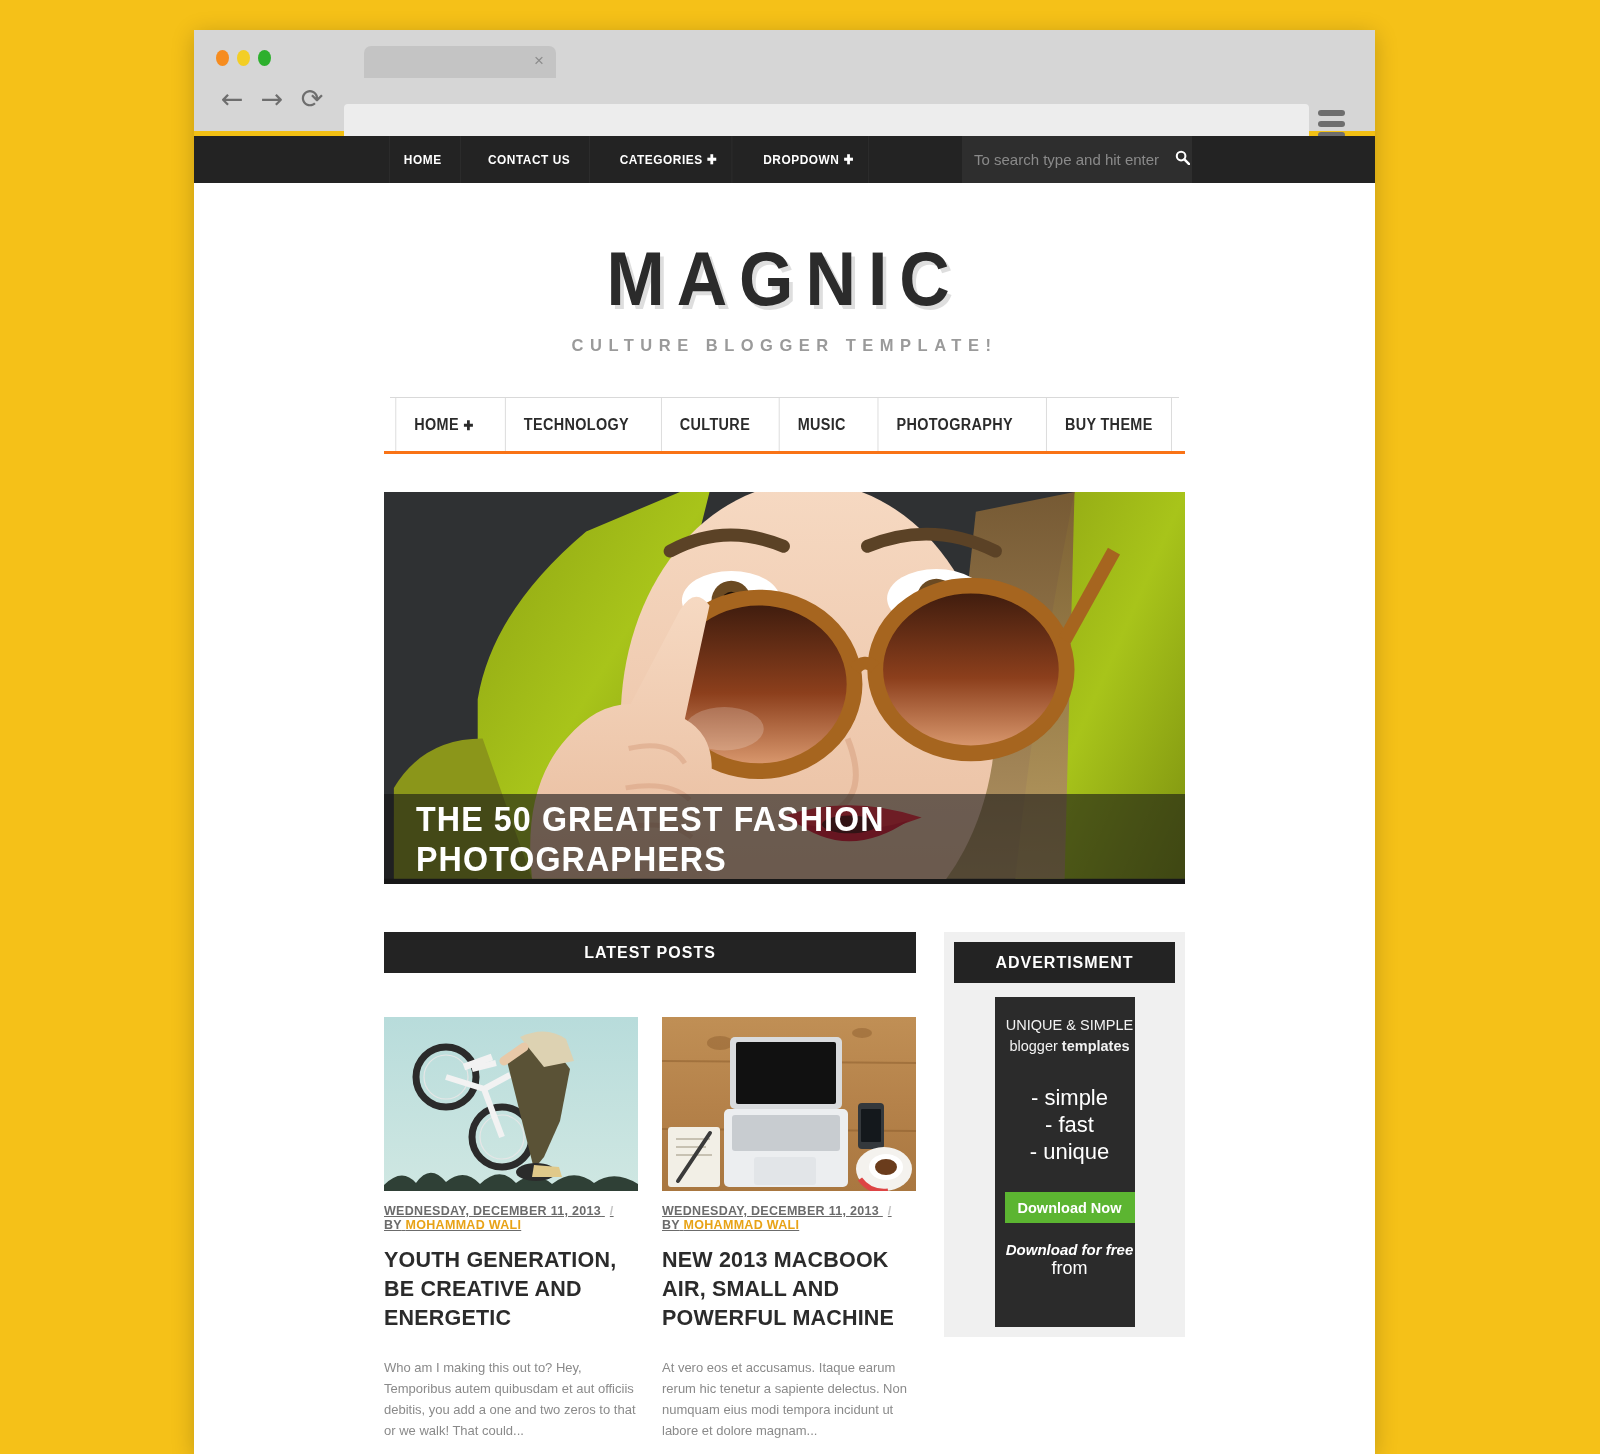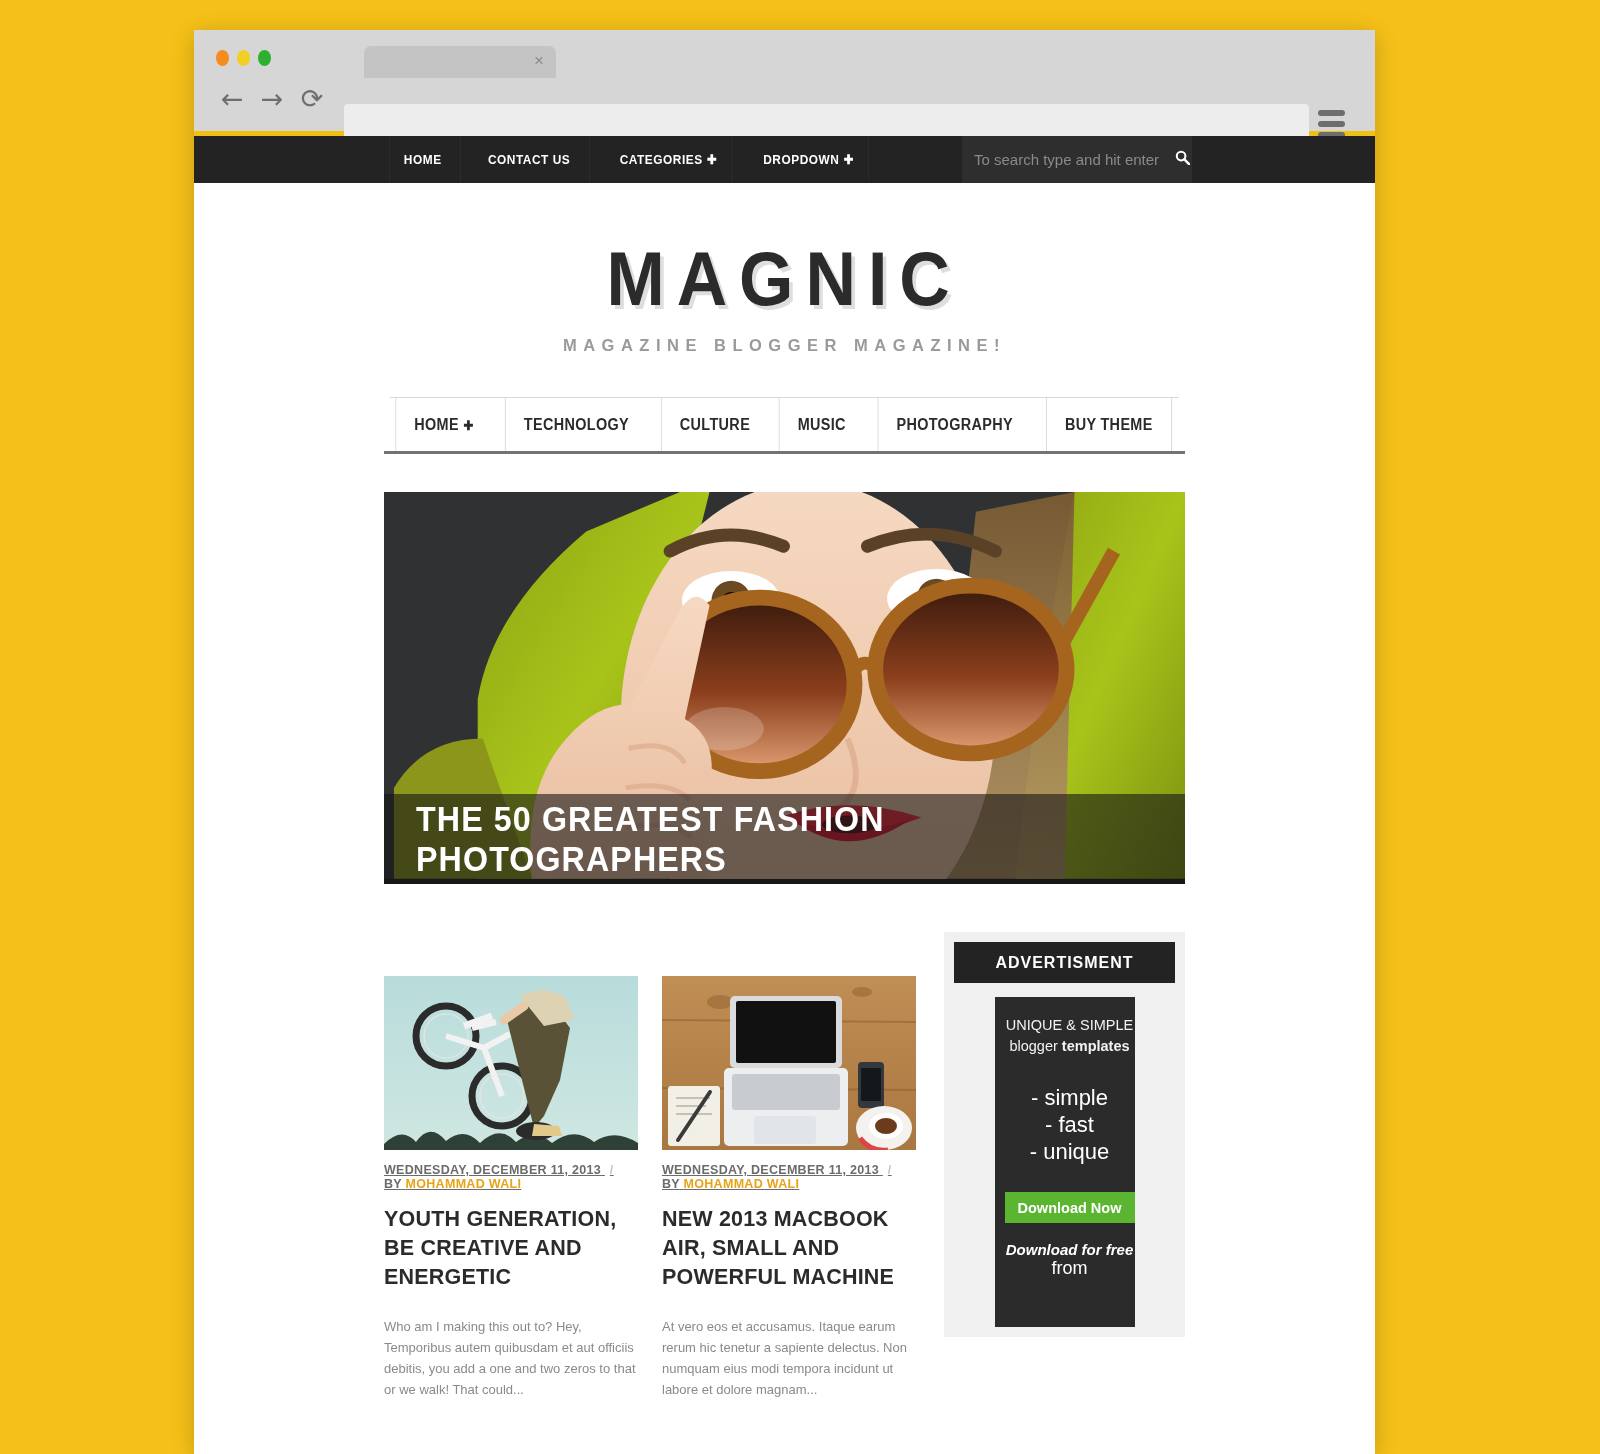--- a/index.html
+++ b/index.html
@@ -115,21 +115,21 @@
   .tagline {
     margin-top: 14px;
     font-size: 16.5px; letter-spacing: 6.5px;
     color: #9a9a9a; font-weight: bold;
     font-family: "Liberation Sans Narrow", "Liberation Sans", sans-serif;
   }
 
   
   .mainmenu-wrap {
     margin: 42px 190px 0 190px;
-    border-bottom: 3px solid #737373;
+    border-bottom: 3px solid #f97316;
     display: flex; justify-content: center;
     position: relative;
   }
   .mainmenu { display: flex; border-top: 1px solid #d9d9d9; }
   .mainmenu a {
     display: block;
     padding: 18px 20px 17px 20px;
     font-size: 16px; color: #2b2b2b;
     text-decoration: none; text-transform: uppercase;
     font-family: "Liberation Sans Narrow", "Liberation Sans", sans-serif;
@@ -281,21 +281,21 @@
           <svg width="15" height="15" viewBox="0 0 16 16" fill="none">
             <circle cx="6.5" cy="6.5" r="4.6" stroke="#fff" stroke-width="2.2"></circle>
             <line x1="10" y1="10" x2="15" y2="15" stroke="#fff" stroke-width="2.6" stroke-linecap="round"></line>
           </svg>
         </div>
       </div>
     </div>
 
     <div class="logo-wrap">
       <div class="logo">MAGNIC</div>
-      <div class="tagline">MAGAZINE BLOGGER MAGAZINE!</div>
+      <div class="tagline">CULTURE BLOGGER TEMPLATE!</div>
     </div>
 
     <div class="mainmenu-wrap">
       <nav class="mainmenu">
         <a href="#"><span>HOME</span><span class="plus">✚</span></a>
         <a href="#">TECHNOLOGY</a>
         <a href="#">CULTURE</a>
         <a href="#">MUSIC</a>
         <a href="#">PHOTOGRAPHY</a>
         <a href="#">BUY THEME</a>
@@ -363,20 +363,21 @@
         <path d="M245 340 Q290 332 312 350" stroke="#d9a384" stroke-width="5" fill="none" opacity=".55"></path>
       </svg>
       <div class="hero-cap">
         <h2>THE 50 GREATEST FASHION PHOTOGRAPHERS</h2>
       </div>
     </div>
 
     <div class="content">
 
       <div class="main-col">
+        <div class="sechead">LATEST POSTS</div>
 
         <div class="posts">
 
           <article class="post">
             <div class="post-thumb">
               <svg viewBox="0 0 254 174" preserveAspectRatio="xMidYMid slice">
                 <defs>
                   <linearGradient id="sky" x1="0" y1="0" x2="0" y2="1">
                     <stop offset="0%" stop-color="#b8dcdb"></stop>
                       <stop offset="100%" stop-color="#cfe7e2"></stop>

